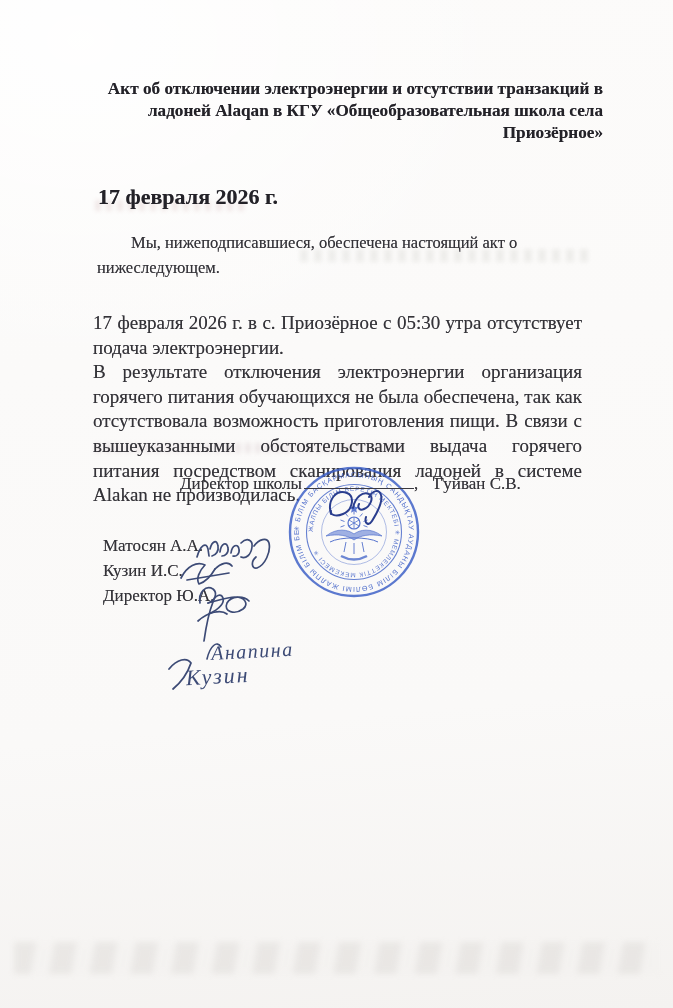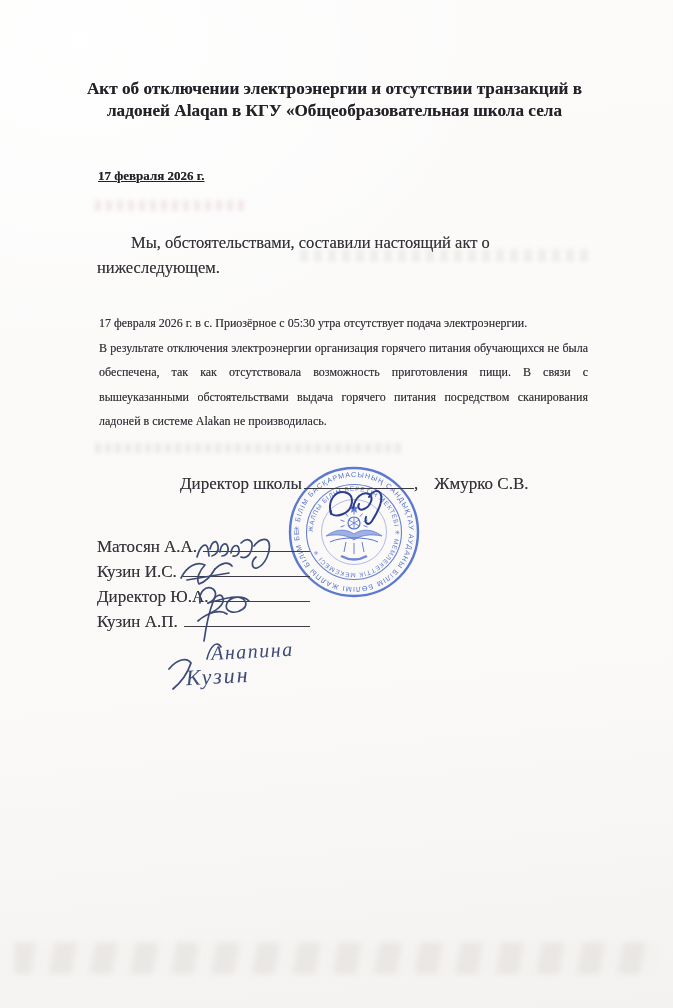--- a/index.html
+++ b/index.html
@@ -7,33 +7,33 @@
     position:relative;width:673px;height:1008px;margin:0 auto;overflow:hidden;
     background:
       radial-gradient(120% 60% at 12% 4%, rgba(255,255,255,.9) 0%, rgba(255,255,255,0) 55%),
       linear-gradient(175deg,#fcfbfa 0%,#faf9f8 70%,#f4f2f0 100%);
     font-family:"Liberation Serif", serif;
     color:#343338;
   }
   .doc-text{ text-shadow:0 0 .5px rgba(45,44,55,.55); }
   .title{
     position:absolute;top:78px;left:66px;right:70px;
-    text-align:center;font-weight:bold;font-size:17.2px;line-height:22px;color:#232228;
+    text-align:right;font-weight:bold;font-size:17.2px;line-height:22px;color:#232228;
   }
-  .date-line{position:absolute;top:168px;left:98px;font-weight:bold;font-size:13px;color:#232228;text-decoration:underline;}
+  .date-line{position:absolute;top:184px;left:98px;font-weight:bold;font-size:22px;color:#232228;}
   .intro{position:absolute;top:231px;left:97px;width:487px;font-size:16.5px;line-height:24.5px;text-indent:34px;}
-  .bodytext{position:absolute;top:311px;left:99px;width:489px;font-size:12px;line-height:24.6px;text-align:justify;}
+  .bodytext{position:absolute;top:311px;left:93px;width:489px;font-size:19px;line-height:24.6px;text-align:justify;}
   .bodytext p{margin:0;}
   .director-row{
     position:absolute;top:472px;left:180px;font-size:17px;display:flex;align-items:baseline;z-index:3;
   }
   .sig-line{display:inline-block;width:110px;border-bottom:1.2px solid #3a3940;height:16px;margin-left:2px;}
   .director-name{margin-left:16px;}
   .signers{position:absolute;top:536px;left:97px;width:213px;font-size:17px;z-index:3;}
-  .signer-row{display:flex;align-items:baseline;height:25.1px;}
+  .signer-row{display:flex;align-items:baseline;height:25.1px;flex-direction:column;}
   .signer-row .name{white-space:nowrap;}
   .signer-row .line{flex:1;border-bottom:1.1px solid #3f3e46;height:15px;margin-left:6px;margin-bottom:3px;}
   .stamp{position:absolute;left:274px;top:452px;width:160px;height:160px;z-index:2;opacity:.92;}
   .handwriting{position:absolute;inset:0;z-index:4;pointer-events:none;}
   .ghost{position:absolute;filter:blur(2.2px);pointer-events:none;}
   .ghost-1{top:200px;left:95px;width:150px;height:11px;opacity:.22;
     background:repeating-linear-gradient(90deg,rgba(186,140,140,.8) 0 6px,transparent 6px 11px);}
   .ghost-2{top:249px;left:300px;width:288px;height:13px;opacity:.16;
     background:repeating-linear-gradient(90deg,rgba(150,150,138,.8) 0 8px,transparent 8px 14px);}
   .ghost-3{top:443px;left:95px;width:308px;height:10px;opacity:.2;
@@ -48,53 +48,50 @@
 <div class="page">
 
   <div class="ghost ghost-1"></div>
   <div class="ghost ghost-2"></div>
   <div class="ghost ghost-3"></div>
   <div class="ghost ghost-bottom"></div>
 
   <div class="title doc-text">
     <div>Акт об отключении электроэнергии и отсутствии транзакций в</div>
     <div>ладоней Alaqan  в КГУ «Общеобразовательная школа села</div>
+    <div>Приозёрное»</div>
   </div>
 
   <div class="date-line doc-text">17 февраля 2026 г.</div>
 
-  <div class="intro doc-text">Мы, обстоятельствами, составили настоящий акт о нижеследующем.</div>
+  <div class="intro doc-text">Мы, нижеподписавшиеся, обеспечена настоящий акт о нижеследующем.</div>
 
   <div class="bodytext doc-text">
     <p>17 февраля 2026 г. в с. Приозёрное с 05:30 утра отсутствует подача электроэнергии.</p>
     <p>В результате отключения электроэнергии организация горячего питания обучающихся не была обеспечена, так как отсутствовала возможность приготовления пищи. В связи с вышеуказанными обстоятельствами выдача горячего питания посредством сканирования ладоней в системе Alakan не производилась.</p>
   </div>
 
   <div class="director-row doc-text">
     <span>Директор школы</span>
       <span class="sig-line"></span>
       <span>,</span>
-    <span class="director-name">Жмурко С.В.</span>
+    <span class="director-name">Гуйван С.В.</span>
   </div>
 
   <div class="signers doc-text">
     <div class="signer-row">
       <span class="name">Матосян А.А.</span>
       <span class="line"></span>
     </div>
     <div class="signer-row">
       <span class="name">Кузин И.С.</span>
       <span class="line"></span>
     </div>
     <div class="signer-row">
       <span class="name">Директор Ю.А.</span>
-      <span class="line"></span>
-    </div>
-    <div class="signer-row">
-      <span class="name">Кузин А.П.</span>
       <span class="line"></span>
     </div>
   </div>
 
   <svg class="stamp" viewBox="0 0 160 160">
     <defs>
       <filter id="inkblur" x="-10%" y="-10%" width="120%" height="120%">
         <feGaussianBlur stdDeviation="0.38"></feGaussianBlur>
       </filter>
       <path id="ringOuter" d="M 80,80 m -55,0 a 55,55 0 1,1 110,0 a 55,55 0 1,1 -110,0"></path>

